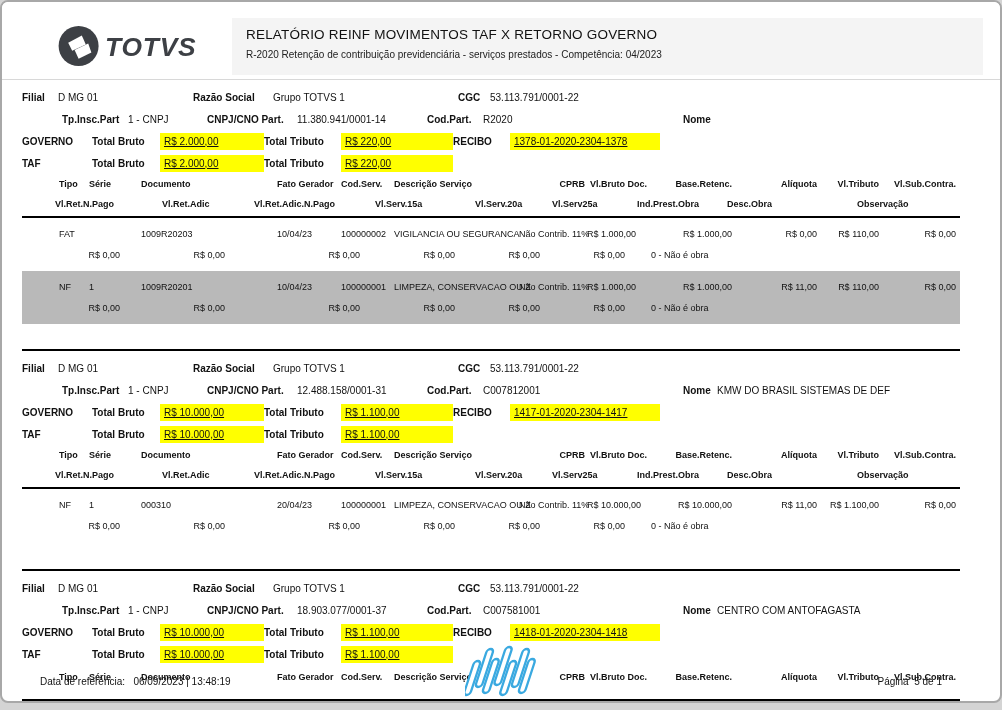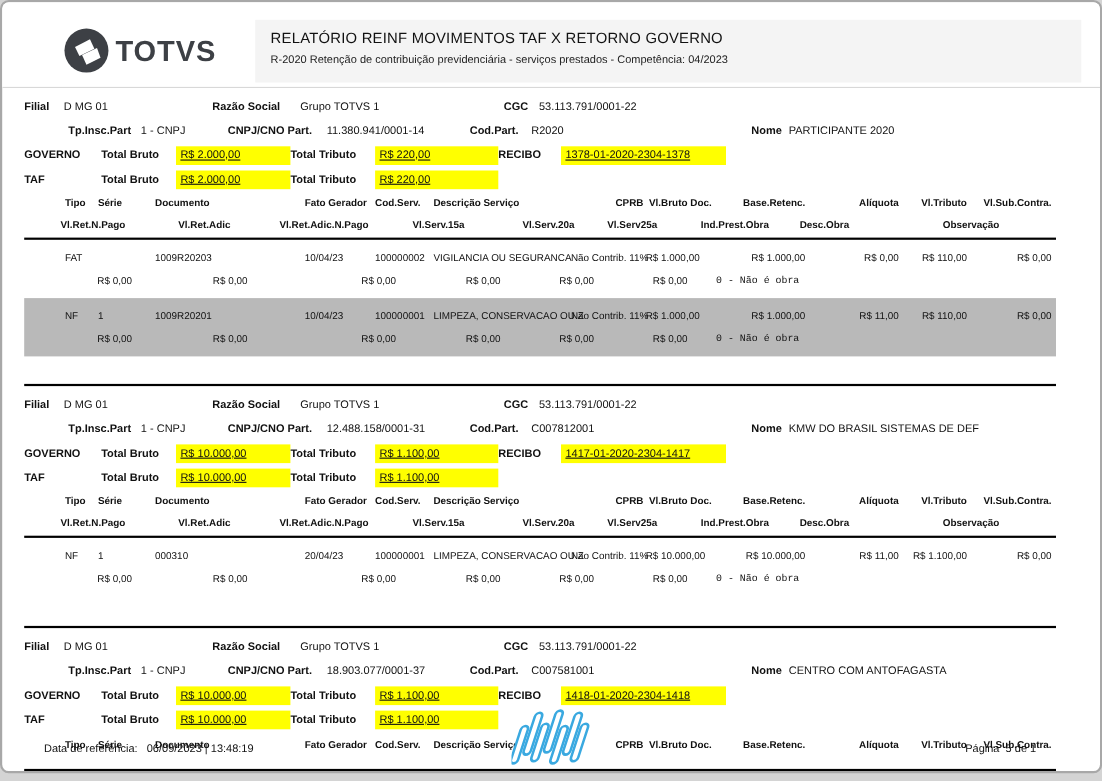--- a/index.html
+++ b/index.html
@@ -18,21 +18,21 @@
     overflow: hidden;
     position: relative;
   }
   
   .report-header {
     position: relative;
     height: 78px;
     border-bottom: 1px solid #d8d8d8;
     background: #fff;
   }
-  .logo { position: absolute; left: 55px; top: 21px; }
+  .logo { position: absolute; left: 55px; top: 21px; font-style: italic; }
   .header-band {
     position: absolute; left: 230px; right: 17px; top: 16px; height: 57px;
     background: #f4f4f4;
     padding: 9px 0 0 14px;
   }
   .report-title { font-size: 13.5px; font-weight: normal; letter-spacing: .2px; }
   .report-subtitle { font-size: 10px; margin-top: 7px; color: #222; }
   
   .content { padding: 0 40px 0 20px; }
   .info-row { display: grid; align-items: center; height: 22px; font-size: 10px; white-space: nowrap; }
@@ -54,21 +54,21 @@
   .tline1 .r { padding-right: 2px; }
   .tline1 .c8v { padding-right: 14px; }
   .tline1 .c12 { text-align: right; padding-right: 45px; }
   .thead .tline2 > :nth-child(1) { padding-left: 33px; }
   .thead .tline2 > :nth-child(2) { padding-left: 30px; }
   .thead .tline2 > :nth-child(3) { padding-left: 17px; }
   .thead .tline2 > :nth-child(4) { padding-left: 3px; }
   .thead .tline2 > :nth-child(5) { padding-left: 8px; }
   .doc-row { padding: 5px 0 6px 0; }
   .doc-row.highlight { background: #b9b9b9; }
-  .obra { padding-left: 14px; font-family: Liberation Mono, monospace; }
+  .obra { padding-left: 14px; }
   
   .footer-line { border: none; border-top: 2px solid #000; margin: 12px 40px 0 20px; }
   .footer {
     position: absolute; left: 0; right: 0; bottom: 0; height: 48px;
     font-size: 10px;
   }
   .footer-left  { position: absolute; left: 38px; bottom: 14px; white-space: nowrap; }
   .footer-right { position: absolute; right: 58px; bottom: 14px; white-space: nowrap; }
   .watermark { position: absolute; left: 50%; transform: translateX(-50%); bottom: 2px; }
 </style>
@@ -104,21 +104,20 @@
         <span>53.113.791/0001-22</span>
       </div>
       <div class="info-row row-insc">
         <span class="b">Tp.Insc.Part</span>
         <span>1 - CNPJ</span>
         <span class="b">CNPJ/CNO Part.</span>
         <span>11.380.941/0001-14</span>
         <span class="b">Cod.Part.</span>
         <span>R2020</span>
         <span class="b">Nome</span>
-        <span>PARTICIPANTE 2020</span>
       </div>
       <div class="info-row row-gov">
         <span class="b">GOVERNO</span>
         <span class="b">Total Bruto</span>
         <span class="yellow">R$ 2.000,00</span>
         <span class="b">Total Tributo</span>
         <span class="yellow">R$ 220,00</span>
         <span class="b">RECIBO</span>
         <span class="yellow">1378-01-2020-2304-1378</span>
         <span></span>

